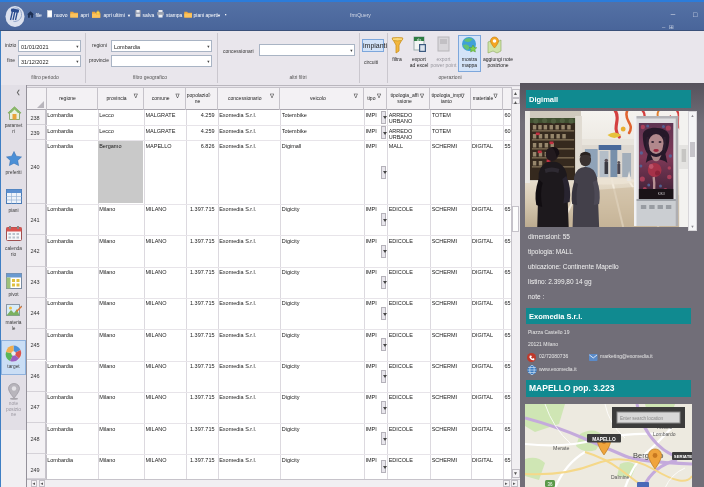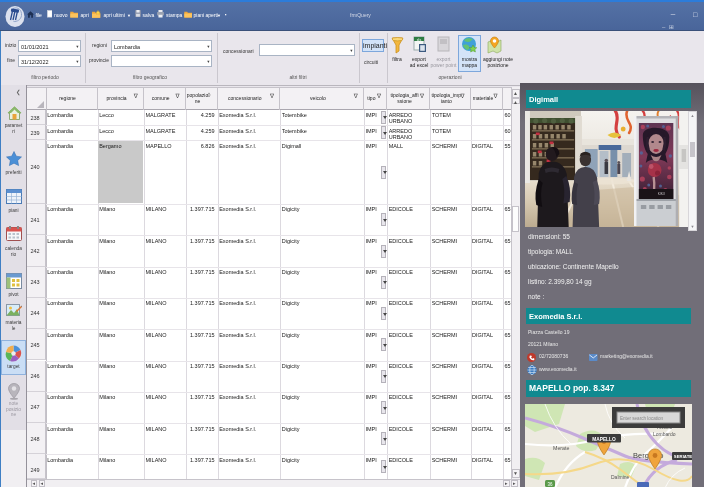--- a/index.html
+++ b/index.html
@@ -691,21 +691,21 @@
     <rect width="10" height="8" rx="1" fill="#5a8ac8"></rect>
     <path d="M0.5 1 L5 4.5 L9.5 1" stroke="#fff" stroke-width="0.9" fill="none"></path>
   </svg>
 <div class="aline" style="left:600px;top:353px">marketing@exomedia.it</div>
 <svg class="abs" style="left:527px;top:364.5px" width="10" height="10" viewBox="0 0 10 10">
     <circle cx="5" cy="5" r="4.7" fill="#3a7ac0"></circle>
     <ellipse cx="5" cy="5" rx="2.2" ry="4.7" fill="none" stroke="#cfe0f0" stroke-width="0.7"></ellipse>
     <path d="M0.5 5 h9 M1.2 2.5 h7.6 M1.2 7.5 h7.6" stroke="#cfe0f0" stroke-width="0.7"></path>
   </svg>
 <div class="aline" style="left:539px;top:366px">www.exomedia.it</div>
-<div class="teal" style="top:379.5px;width:165px;height:17px;font-size:8.5px;padding:3.5px 0 0 3px">MAPELLO pop. 8.347</div>
+<div class="teal" style="top:379.5px;width:165px;height:17px;font-size:8.5px;padding:3.5px 0 0 3px">MAPELLO pop. 3.223</div>
 
 <svg class="abs" style="left:525px;top:403.6px" width="167" height="84" viewBox="0 0 167 84">
   <rect width="167" height="84" fill="#edeae0"></rect>
   <g fill="#cfe6b4">
     <path d="M0 0 h40 l-6 20 L10 28 0 22 Z"></path>
     <path d="M55 30 q14 -8 24 2 l-8 14 q-12 4 -20 -4 Z"></path>
     <path d="M120 0 h30 l-4 12 -22 4 Z"></path>
     <path d="M0 55 q12 -4 20 4 L14 76 0 72 Z"></path>
     <path d="M95 60 q10 -5 16 2 l-5 12 -14 -2 Z"></path>
   </g>

